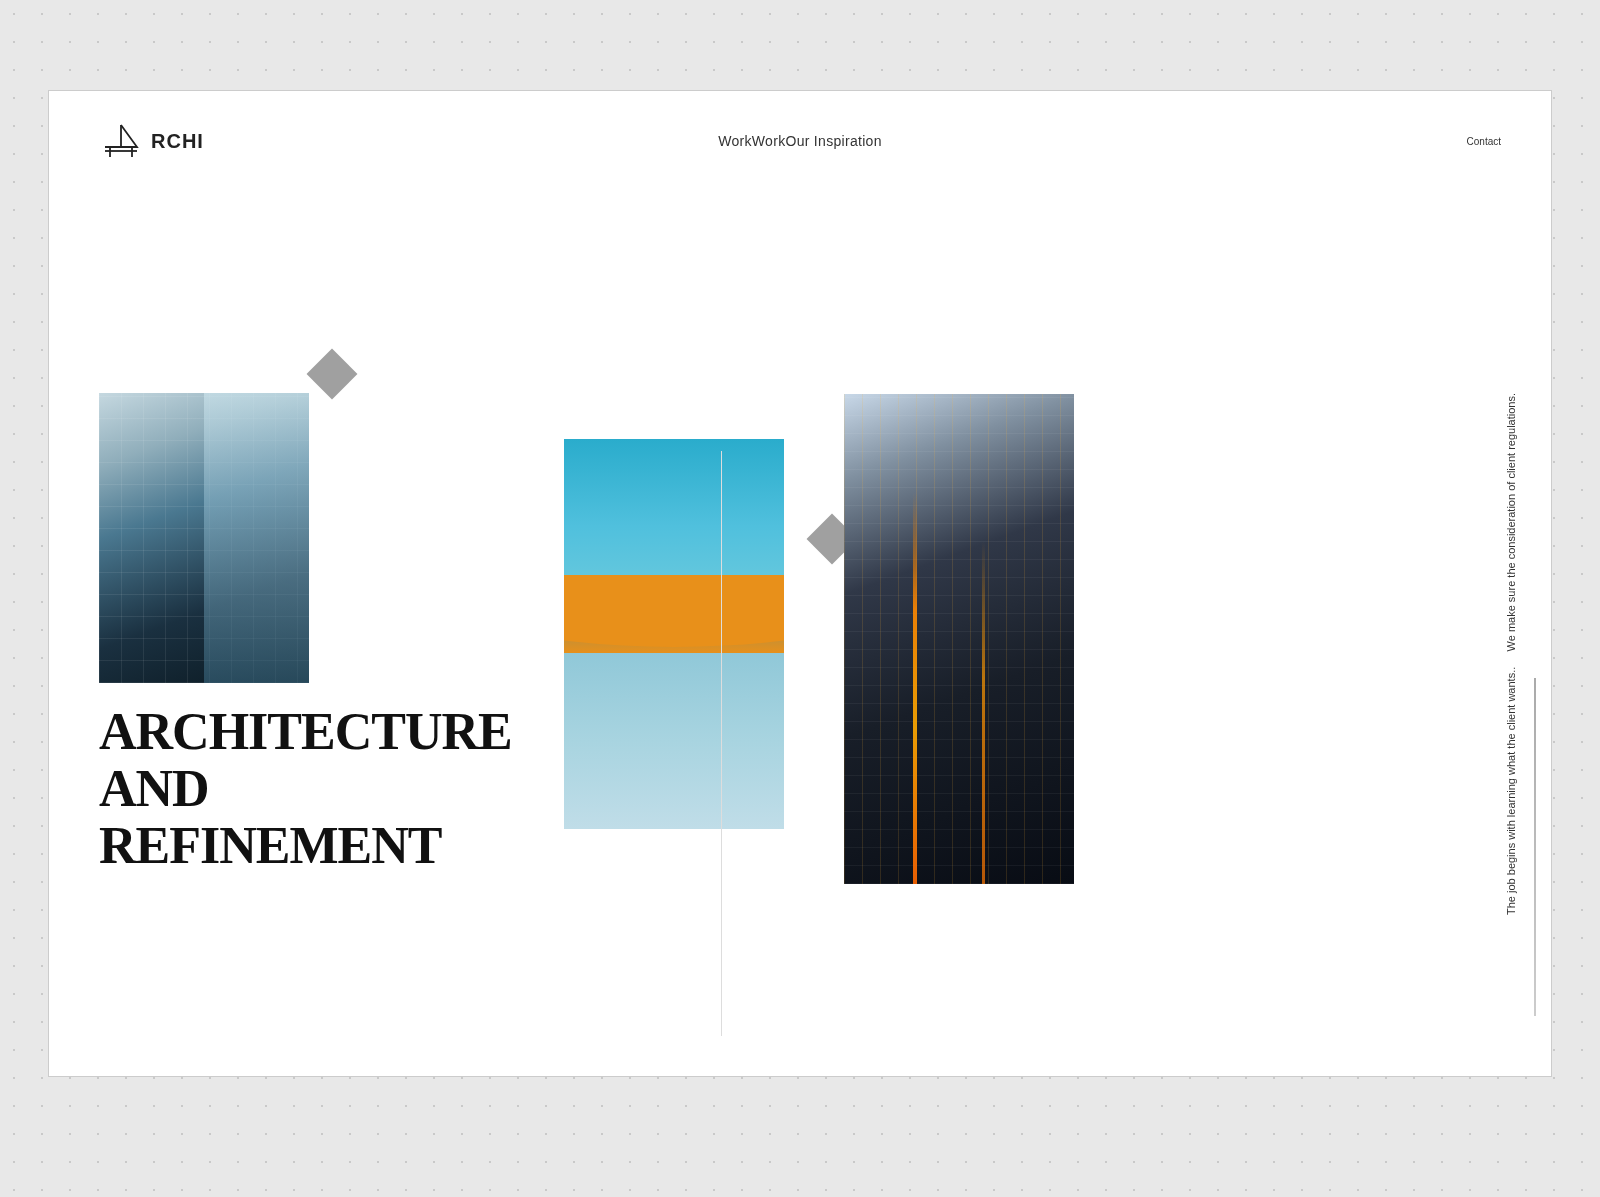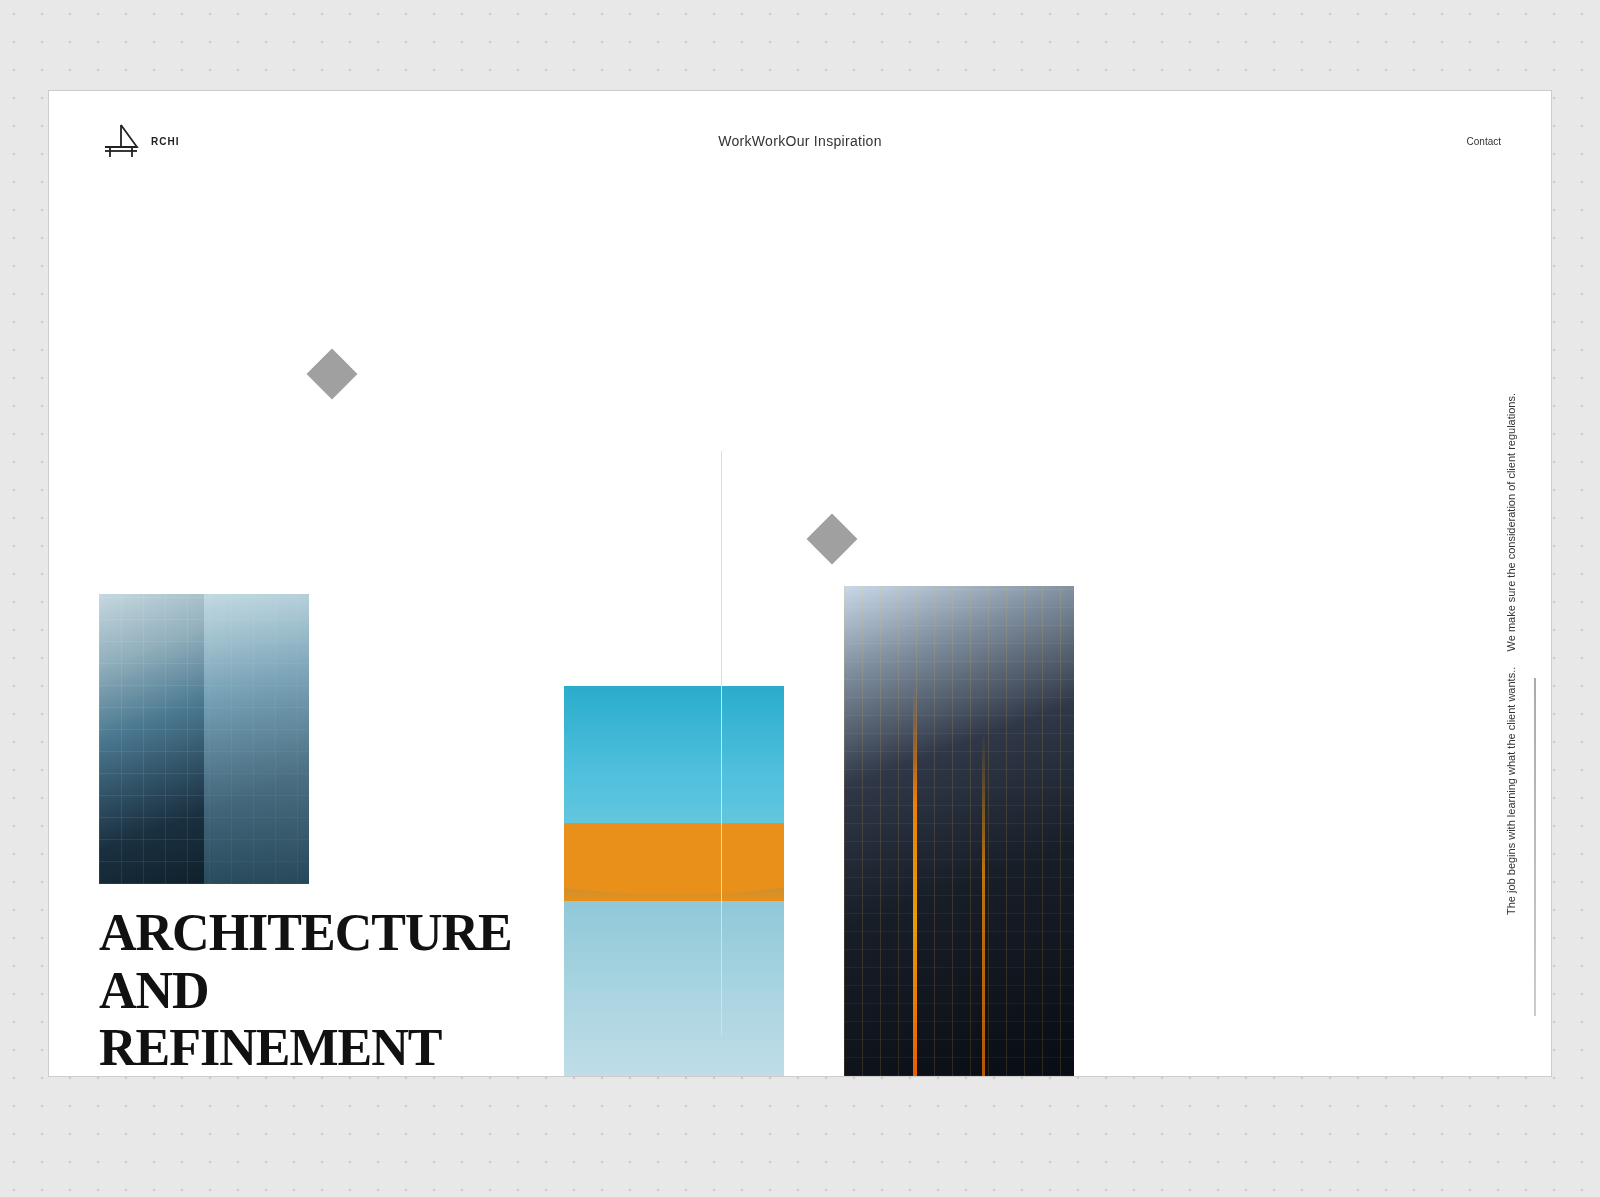--- a/index.html
+++ b/index.html
@@ -58,21 +58,21 @@
       gap: 8px;
     }
 
     .logo-icon {
       width: 44px;
       height: 44px;
     }
 
     .logo-text {
       font-family: 'Arial', sans-serif;
-      font-size: 10px;
+      font-size: 20px;
       font-weight: 600;
       letter-spacing: 1px;
       color: #222;
     }
 
     .nav-links {
       display: flex;
       position: absolute;
       left: 50%;
       transform: translateX(-50%);
@@ -94,21 +94,21 @@
       color: #333;
       cursor: pointer;
     }
 
     
     .hero {
       display: flex;
       position: relative;
       padding: 0 50px;
       height: calc(100% - 100px);
-      align-items: flex-end;
+      align-items: center;
     }
 
     
     .left-col {
       display: flex;
       flex-direction: column;
       position: relative;
       width: 310px;
       flex-shrink: 0;
     }

